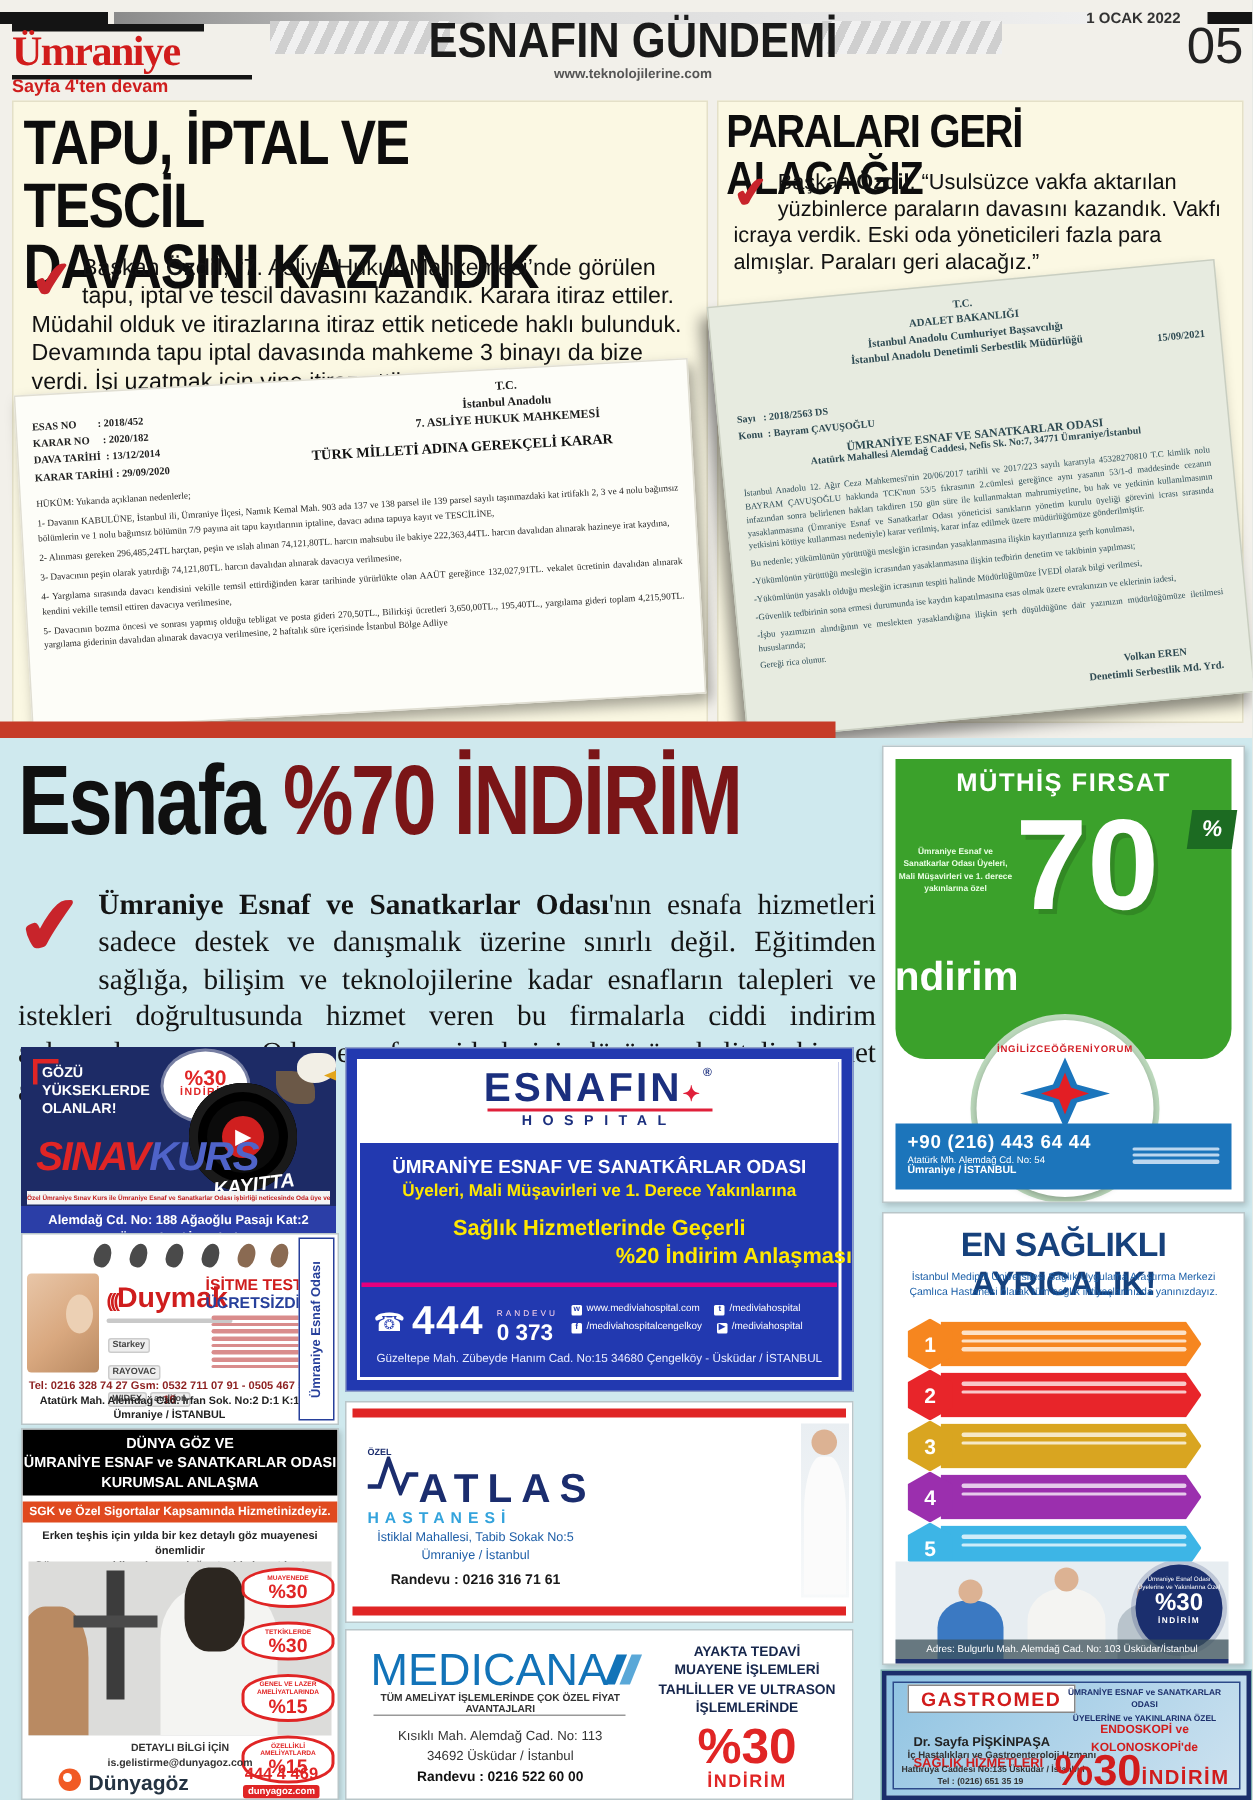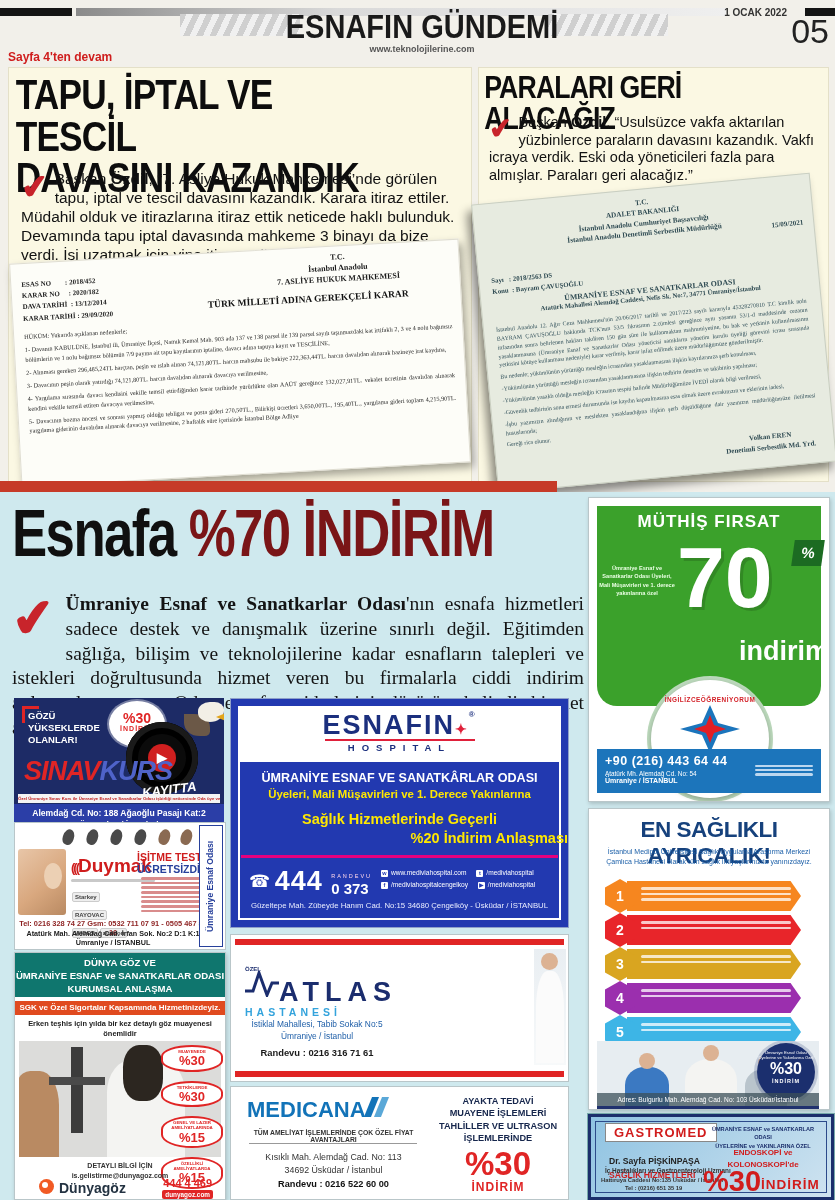--- a/index.html
+++ b/index.html
@@ -114,21 +114,21 @@
   .dm-chips{position:absolute;left:56px;top:62px;width:64px;}
   .dm-chip{display:inline-block;font-size:6px;font-weight:bold;color:#444;background:#eee;border:1px solid #ccc;
            border-radius:2px;padding:1px 2px;margin:1px;}
   .dm-tel{position:absolute;left:4px;top:96px;width:188px;text-align:center;font-size:7.4px;font-weight:900;color:#8c1f1f;}
   .dm-addr{position:absolute;left:4px;top:106px;width:188px;text-align:center;font-size:7.2px;font-weight:900;color:#222;}
   .dm-side{position:absolute;right:2px;top:2px;width:22px;height:120px;border:1.5px solid #27409b;background:#fff;
      color:#27409b;font-weight:900;font-size:8.6px;writing-mode:vertical-rl;transform:rotate(180deg);
      text-align:center;line-height:20px;}
 
   
-  .dg-head{position:absolute;left:0;top:0;width:100%;height:44px;background:#0f766e;color:#fff;
+  .dg-head{position:absolute;left:0;top:0;width:100%;height:44px;background:#000000;color:#fff;
            text-align:center;font-weight:900;font-size:9.6px;line-height:1.35;padding-top:4px;box-sizing:border-box;}
   .dg-sub{position:absolute;left:0;top:48px;width:100%;height:14px;background:#e04a1f;color:#fff;
           text-align:center;font-weight:bold;font-size:8px;line-height:14px;}
   .dg-note{position:absolute;left:4px;top:66px;width:202px;text-align:center;font-size:7.4px;font-weight:bold;color:#222;line-height:1.35;}
   .dg-photo{position:absolute;left:4px;top:88px;width:202px;height:116px;background:#dcdcda;overflow:hidden;}
   .dg-photo .equip{position:absolute;left:52px;top:6px;width:12px;height:86px;background:#3c3c3c;}
   .dg-photo .equip2{position:absolute;left:30px;top:36px;width:56px;height:8px;background:#4a4a4a;}
   .dg-photo .patient{position:absolute;left:-8px;top:30px;width:48px;height:86px;background:#b98a62;border-radius:40% 40% 0 0;}
   .dg-photo .doctor{position:absolute;left:88px;top:18px;width:78px;height:98px;background:#f4f4f2;border-radius:34% 34% 0 0;}
   .dg-photo .hair{position:absolute;left:104px;top:4px;width:40px;height:56px;background:#2c2620;border-radius:40%;}
@@ -182,21 +182,21 @@
   .at-right{position:absolute;left:176px;top:22px;width:126px;text-align:center;}
   .at-r1{font-size:10.6px;font-weight:900;color:#1a1a1a;line-height:1.3;}
   .at-r2{font-size:19px;font-weight:900;color:#e02525;margin:3px 0;}
   .at-r3{font-size:11.5px;font-weight:900;color:#1a1a1a;margin-top:3px;}
   .at-doc{position:absolute;right:2px;top:14px;width:32px;height:116px;background:linear-gradient(180deg,#e9eef2,#f7f9fa);}
   .at-doc .head{position:absolute;left:7px;top:4px;width:17px;height:17px;border-radius:50%;background:#dcb293;}
   .at-doc .coat{position:absolute;left:2px;top:22px;width:28px;height:92px;background:#fbfbfb;border-radius:40% 40% 0 0;}
 
   
   .medicana{background:#fff;border:1px solid #b9c6c9;}
-  .mc-logo{position:absolute;left:16px;top:10px;font-size:22px;font-weight:700;color:#1273b8;letter-spacing:0px;}
+  .mc-logo{position:absolute;left:16px;top:10px;font-size:30px;font-weight:400;color:#1273b8;letter-spacing:0px;}
   .mc-slash{display:inline-block;width:7px;height:20px;background:#1273b8;transform:skewX(-22deg);margin-left:2px;}
   .mc-slash.s2{background:#5aa8d8;margin-left:3px;}
   .mc-tag{position:absolute;left:10px;top:42px;width:185px;text-align:center;font-size:6.8px;font-weight:900;color:#333;}
   .mc-rule{position:absolute;left:18px;top:56px;width:168px;height:1px;background:#999;}
   .mc-addr{position:absolute;left:10px;top:64px;width:185px;text-align:center;font-size:8.8px;color:#333;line-height:1.45;}
   .mc-tel{position:absolute;left:10px;top:92px;width:185px;text-align:center;font-size:9.2px;font-weight:900;color:#111;}
   .mc-right{position:absolute;left:200px;top:8px;width:134px;text-align:center;}
   .mc-r{font-size:9.2px;font-weight:900;color:#16264c;line-height:1.35;}
   .mc-pct{font-size:33px;font-weight:900;color:#e02525;line-height:1;margin-top:2px;}
   .mc-ind{font-size:12px;font-weight:900;color:#e02525;letter-spacing:1px;}
@@ -205,21 +205,21 @@
   .alife{background:#fff;border:1px solid #b9c6c9;}
   .al-green{position:absolute;left:8px;top:8px;right:8px;height:200px;background:#3ba12b;border-radius:0 0 20px 20px;}
   .al-title{position:absolute;left:0;top:14px;width:100%;text-align:center;color:#fff;font-weight:900;
             font-size:17px;letter-spacing:1px;}
   .al-elig{position:absolute;left:10px;top:66px;width:76px;color:#eaffe4;font-size:5.6px;font-weight:bold;
            text-align:center;line-height:1.5;}
   .al-70{position:absolute;left:88px;top:36px;font-size:86px;font-weight:900;color:#fff;line-height:1;
          text-shadow:3px 3px 0 rgba(0,0,0,.15);}
   .al-pct{position:absolute;right:6px;top:42px;width:30px;height:26px;background:#1c6b22;transform:skewX(-8deg);
           color:#fff;font-weight:900;font-size:15px;text-align:center;line-height:26px;}
-  .al-ind{position:absolute;left:0;top:138px;width:100%;text-align:right;color:#fff;font-weight:bold;font-size:27px;}
+  .al-ind{position:absolute;left:0;top:138px;width:100%;text-align:left;color:#fff;font-weight:bold;font-size:27px;}
   .al-ring{position:absolute;left:58px;top:178px;width:126px;height:126px;border-radius:50%;background:#bcd9bc;}
   .al-circle{position:absolute;left:62px;top:182px;width:118px;height:118px;border-radius:50%;background:#fff;
              box-shadow:0 2px 5px rgba(0,0,0,.25);text-align:center;}
   .al-circle .arc{font-size:6.4px;color:#d32027;font-weight:bold;letter-spacing:.5px;margin-top:16px;}
   .al-foot{position:absolute;left:8px;bottom:8px;right:8px;height:44px;background:#1c75bb;color:#fff;padding:5px 8px;box-sizing:border-box;}
   .al-foot .ph{font-size:12.5px;font-weight:900;letter-spacing:.5px;}
   .al-foot .a1{font-size:6.4px;margin-top:2px;}
   .al-foot .a2{font-size:7px;font-weight:900;}
   .al-note{position:absolute;right:8px;top:16px;width:58px;}
   .al-note div{height:2.2px;background:#bcd7ef;border-radius:2px;margin-bottom:2px;}
@@ -266,20 +266,25 @@
 </head>
 <body>
 
 <div id="page">
 
   <div class="topbar-seg" style="left:0;top:8px;width:72px;"></div>
   <div class="topbar-grad" style="left:76px;top:8px;width:650px;"></div>
   <div class="hdr-date" style="right:48px;top:7px;">1 OCAK 2022</div>
   <div class="topbar-seg" style="right:0;top:8px;width:30px;"></div>
 
+  <div class="nameplate">
+    <div class="bar-top"></div>
+    <div class="np-text">Ümraniye</div>
+    <div class="bar-bot"></div>
+  </div>
 
   <div class="mh-stripes" style="left:180px;"></div>
   <div class="mh-stripes" style="left:548px;"></div>
   <div class="masthead">
     <div class="mh-title">ESNAFIN GÜNDEMİ</div>
     <div class="mh-url">www.teknolojilerine.com</div>
   </div>
   <div class="pageno">05</div>
   <div class="continued">Sayfa 4'ten devam</div>
 

